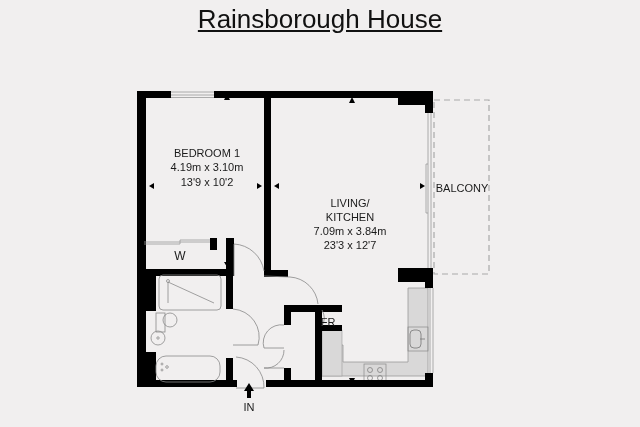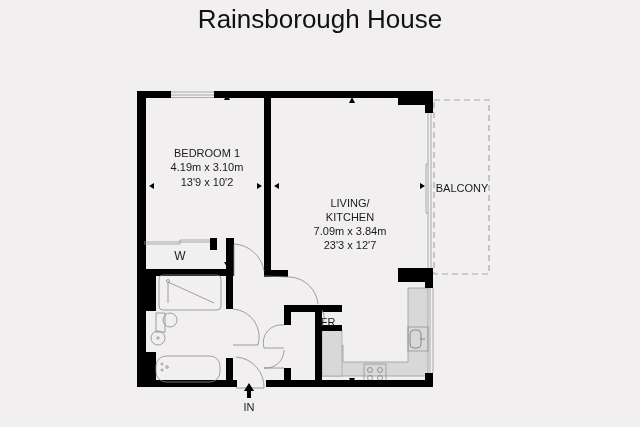--- a/index.html
+++ b/index.html
@@ -1,17 +1,17 @@
 <!DOCTYPE html>
 <html><head>
 <meta charset="utf-8">
 <style>
   html, body { margin:0; padding:0; }
   body { width:640px; height:427px; background:#f1efef; overflow:hidden; position:relative; font-family:"Liberation Sans", sans-serif; }
-  .title { position:absolute; left:0; top:4px; width:640px; text-align:center; font-size:26px; color:#111; }
+  .title { position:absolute; left:0; top:4px; width:640px; text-align:center; font-size:26px; color:#111;text-decoration:underline; }
   svg { position:absolute; left:0; top:0; }
   .lbl { font-family:"Liberation Sans", sans-serif; font-size:11px; fill:#1a1a1a; text-anchor:middle; }
   .lbl-big { font-size:12px; }
 </style>
 </head>
 <body>
 
 <div class="title">Rainsborough House</div>
 
 <svg width="640" height="427" viewBox="0 0 640 427">

